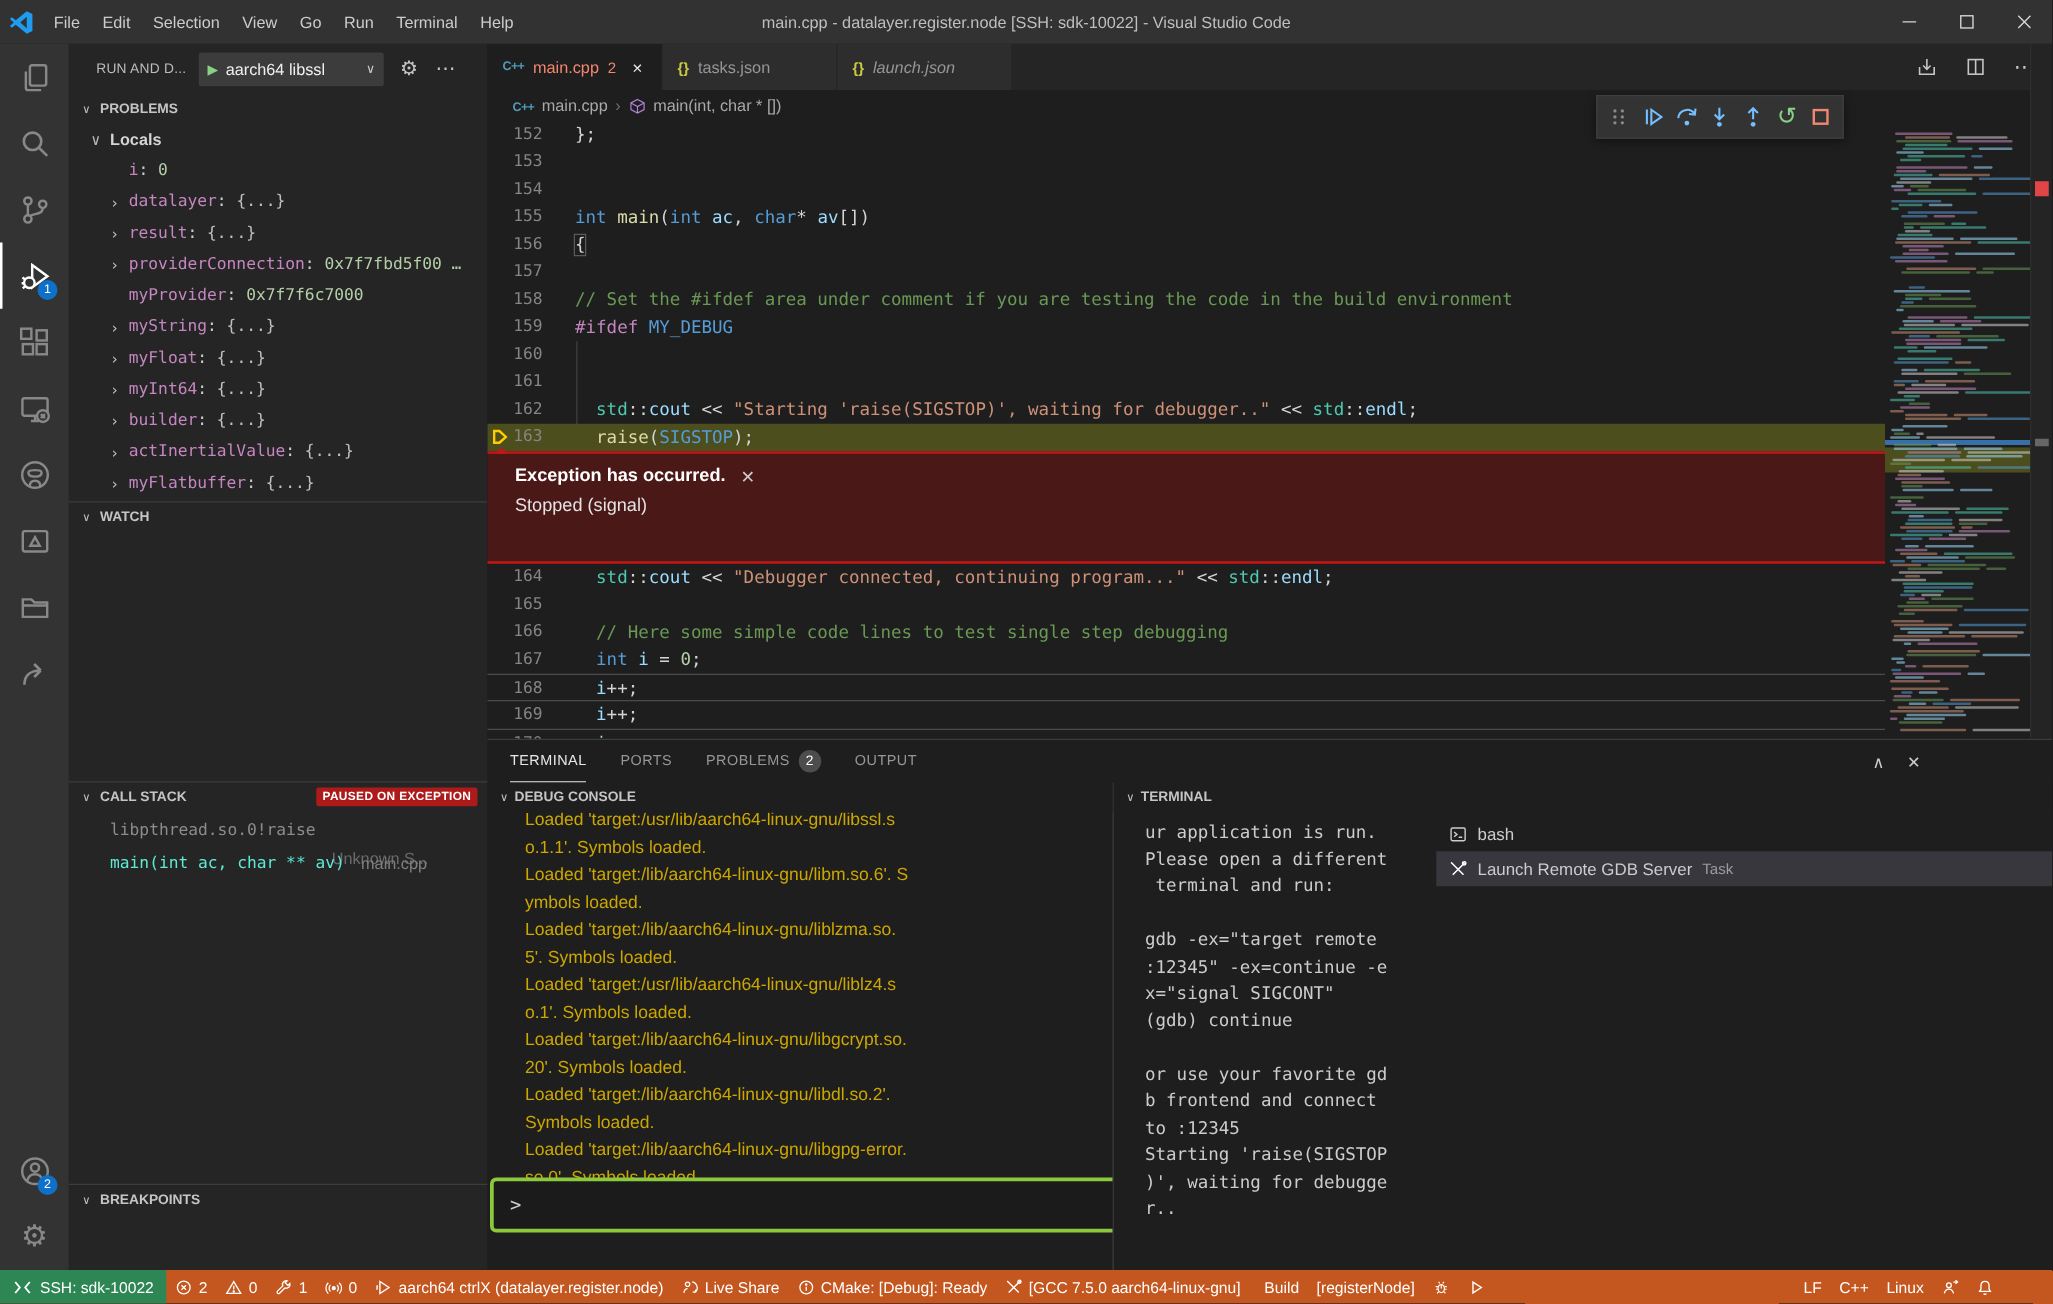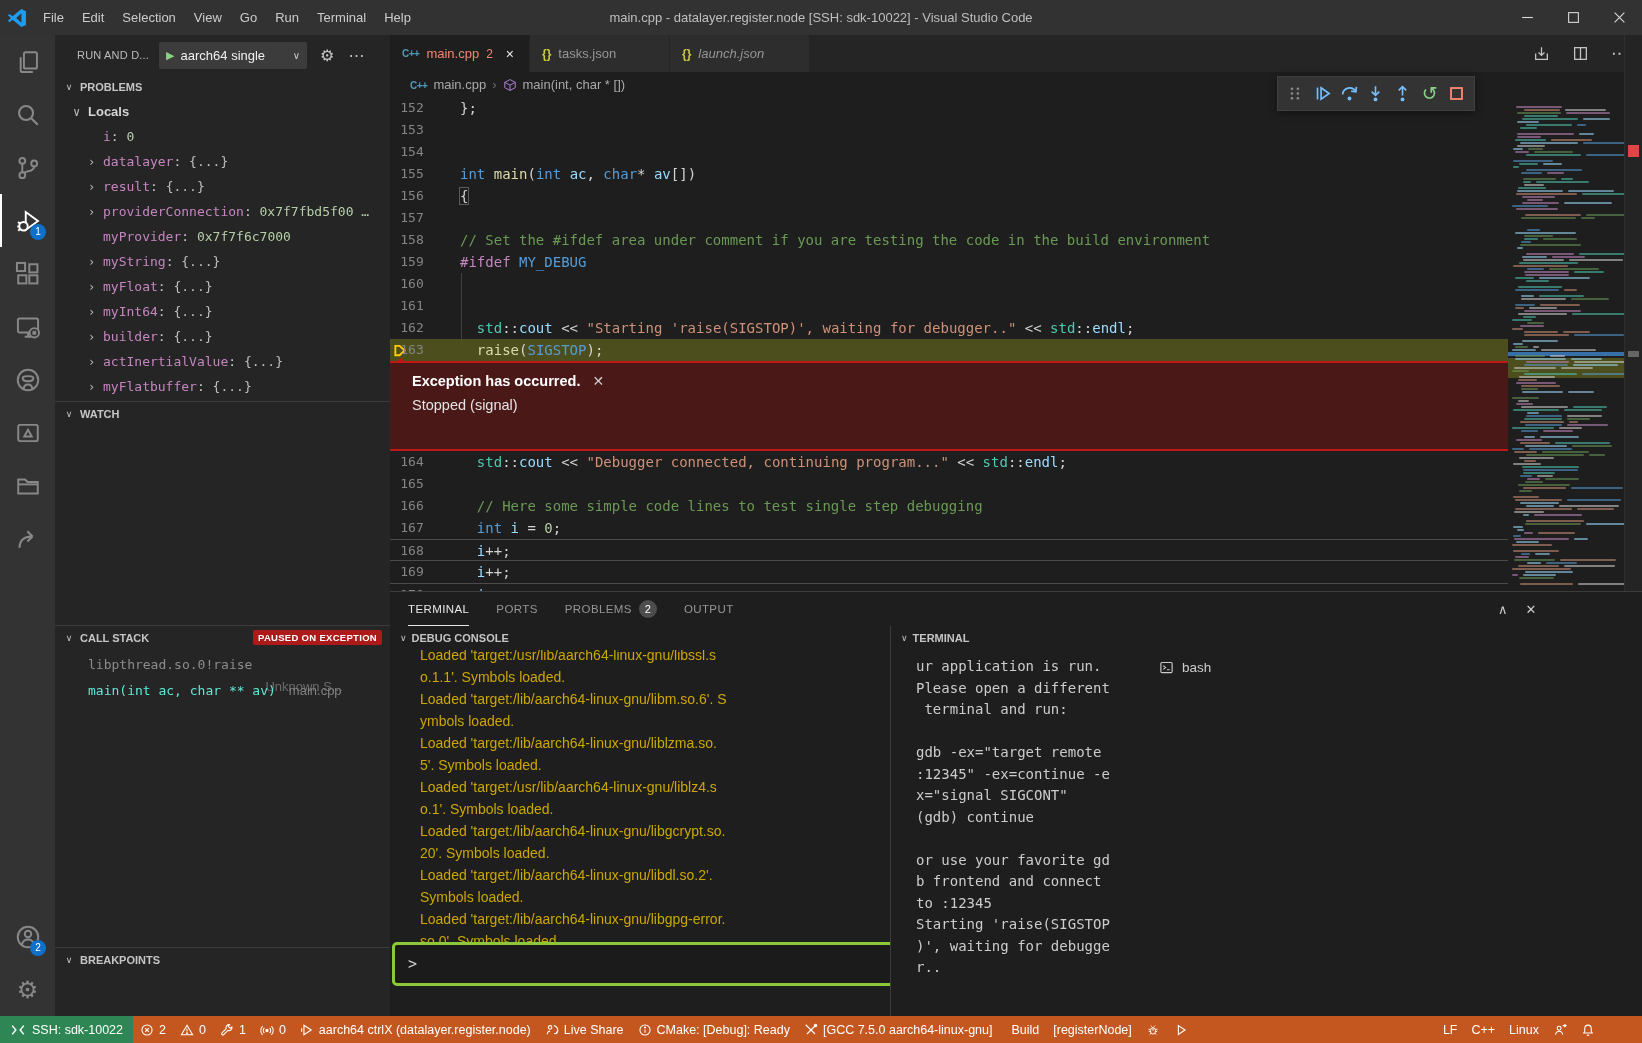--- a/index.html
+++ b/index.html
@@ -86,21 +86,21 @@
   .etools .more-g { font-size:17px; }
 
   .breadcrumb { position:absolute; left:0; top:37px; right:134px; height:25px; background:#1e1e1e;
                 display:flex; align-items:center; gap:6px; padding-left:20px; font-size:13px; color:#a9a9a9; }
   .breadcrumb .sep { color:#6f6f6f; font-size:13px; }
   .breadcrumb .icon svg { width:14px; height:14px; }
 
   .code { position:absolute; left:0; top:62px; width:1118px; height:494px; background:#1e1e1e; }
   .cline { position:absolute; left:0; width:1118px; height:22px; line-height:22px;
            font-family:"DejaVu Sans Mono",monospace; font-size:14px; white-space:pre; }
-  .cline .ln { position:absolute; left:0; width:44px; text-align:center; color:#858585; font-size:13px; }
+  .cline .ln { position:absolute; left:0; width:44px; text-align:right; color:#858585; font-size:13px; }
   .cline .ct { position:absolute; left:70px; top:0; }
   .cline.exec { background:#4d4e1d; }
   .cline.box { border-top:1px solid #4b4b4b; border-bottom:1px solid #4b4b4b; }
   .cline.boxtop { border-top:1px solid #4b4b4b; }
   .exec-ptr { position:absolute; left:3px; top:3px; }
   .exec-ptr svg { width:15px; height:15px; }
   .tk-k{color:#569cd6} .tk-f{color:#dcdcaa} .tk-v{color:#9cdcfe} .tk-s{color:#ce9178}
   .tk-c{color:#6a9955} .tk-p{color:#c586c0} .tk-d{color:#b5cea8} .tk-t{color:#d4d4d4} .tk-ns{color:#4ec9b0}
   .bm { outline:1px solid #5a5a5a; }
   .indent-guide { position:absolute; left:71px; top:176px; width:1px; height:88px; background:#404040; }
@@ -314,21 +314,21 @@
     <div class="act-item">
         <span class="glyph">⚙</span>
       </div>
   </aside>
 
   <aside class="sidebar">
     <div class="sidebar-head">
       <span class="sb-title">RUN AND D...</span>
       <div class="launch-select">
         <span class="play">▶</span>
-        <span>aarch64 single</span>
+        <span>aarch64 libssl</span>
         <span class="dd">∨</span>
       </div>
       <span class="sb-gear">⚙</span>
       <span class="sb-more">⋯</span>
     </div>
 
     <div class="section-header" style="top:40px;">
       <span class="chev">∨</span>
       <span>PROBLEMS</span>
     </div>
@@ -848,20 +848,34 @@
       <div class="sessions" id="sessions">
           <div class="sess ">
      <span class="icon">
               <svg viewBox="0 0 16 16" stroke="#ccc" fill="none" stroke-width="1.2">
                 <rect x="2" y="2.6" width="12" height="10.8" rx="1.2"></rect>
                 <path d="M4.6 6 L7 8 L4.6 10 M8.5 10.4 H11.5"></path>
               </svg>
             </span>
             <span>bash</span>
      </div>
+          <div class="sess active">
+     <span class="icon">
+              <svg viewBox="0 0 16 16" stroke="#fff" fill="none" stroke-width="1.3">
+                <path d="M3.4 12.6 L12 4 M12 4 l1.6-1.6"></path>
+                <circle cx="13.2" cy="2.8" r="1.4"></circle>
+                <path d="M3.4 3.4 L12.6 12.6 M3.4 3.4 L2 2"></path>
+              </svg>
+            </span>
+            <span>Launch Remote GDB Server</span>
+            <span class="suffix">Task</span>
+     <span class="spinner"><svg viewBox="0 0 16 16" stroke="#ccc" fill="none" stroke-width="1.5">
+                <path d="M8 2.2 a5.8 5.8 0 0 1 5.8 5.8"></path>
+              </svg></span>
+          </div>
         </div>
     </div>
   </section>
 
   <footer class="statusbar">
     <div class="sb-remote">
       <span class="icon">
           <svg viewBox="0 0 16 16" stroke="#fff" fill="none" stroke-width="1.5">
             <path d="M2.2 3.6 L5.8 8 L2.2 12.4 M13.8 3.6 L10.2 8 L13.8 12.4"></path>
           </svg>

